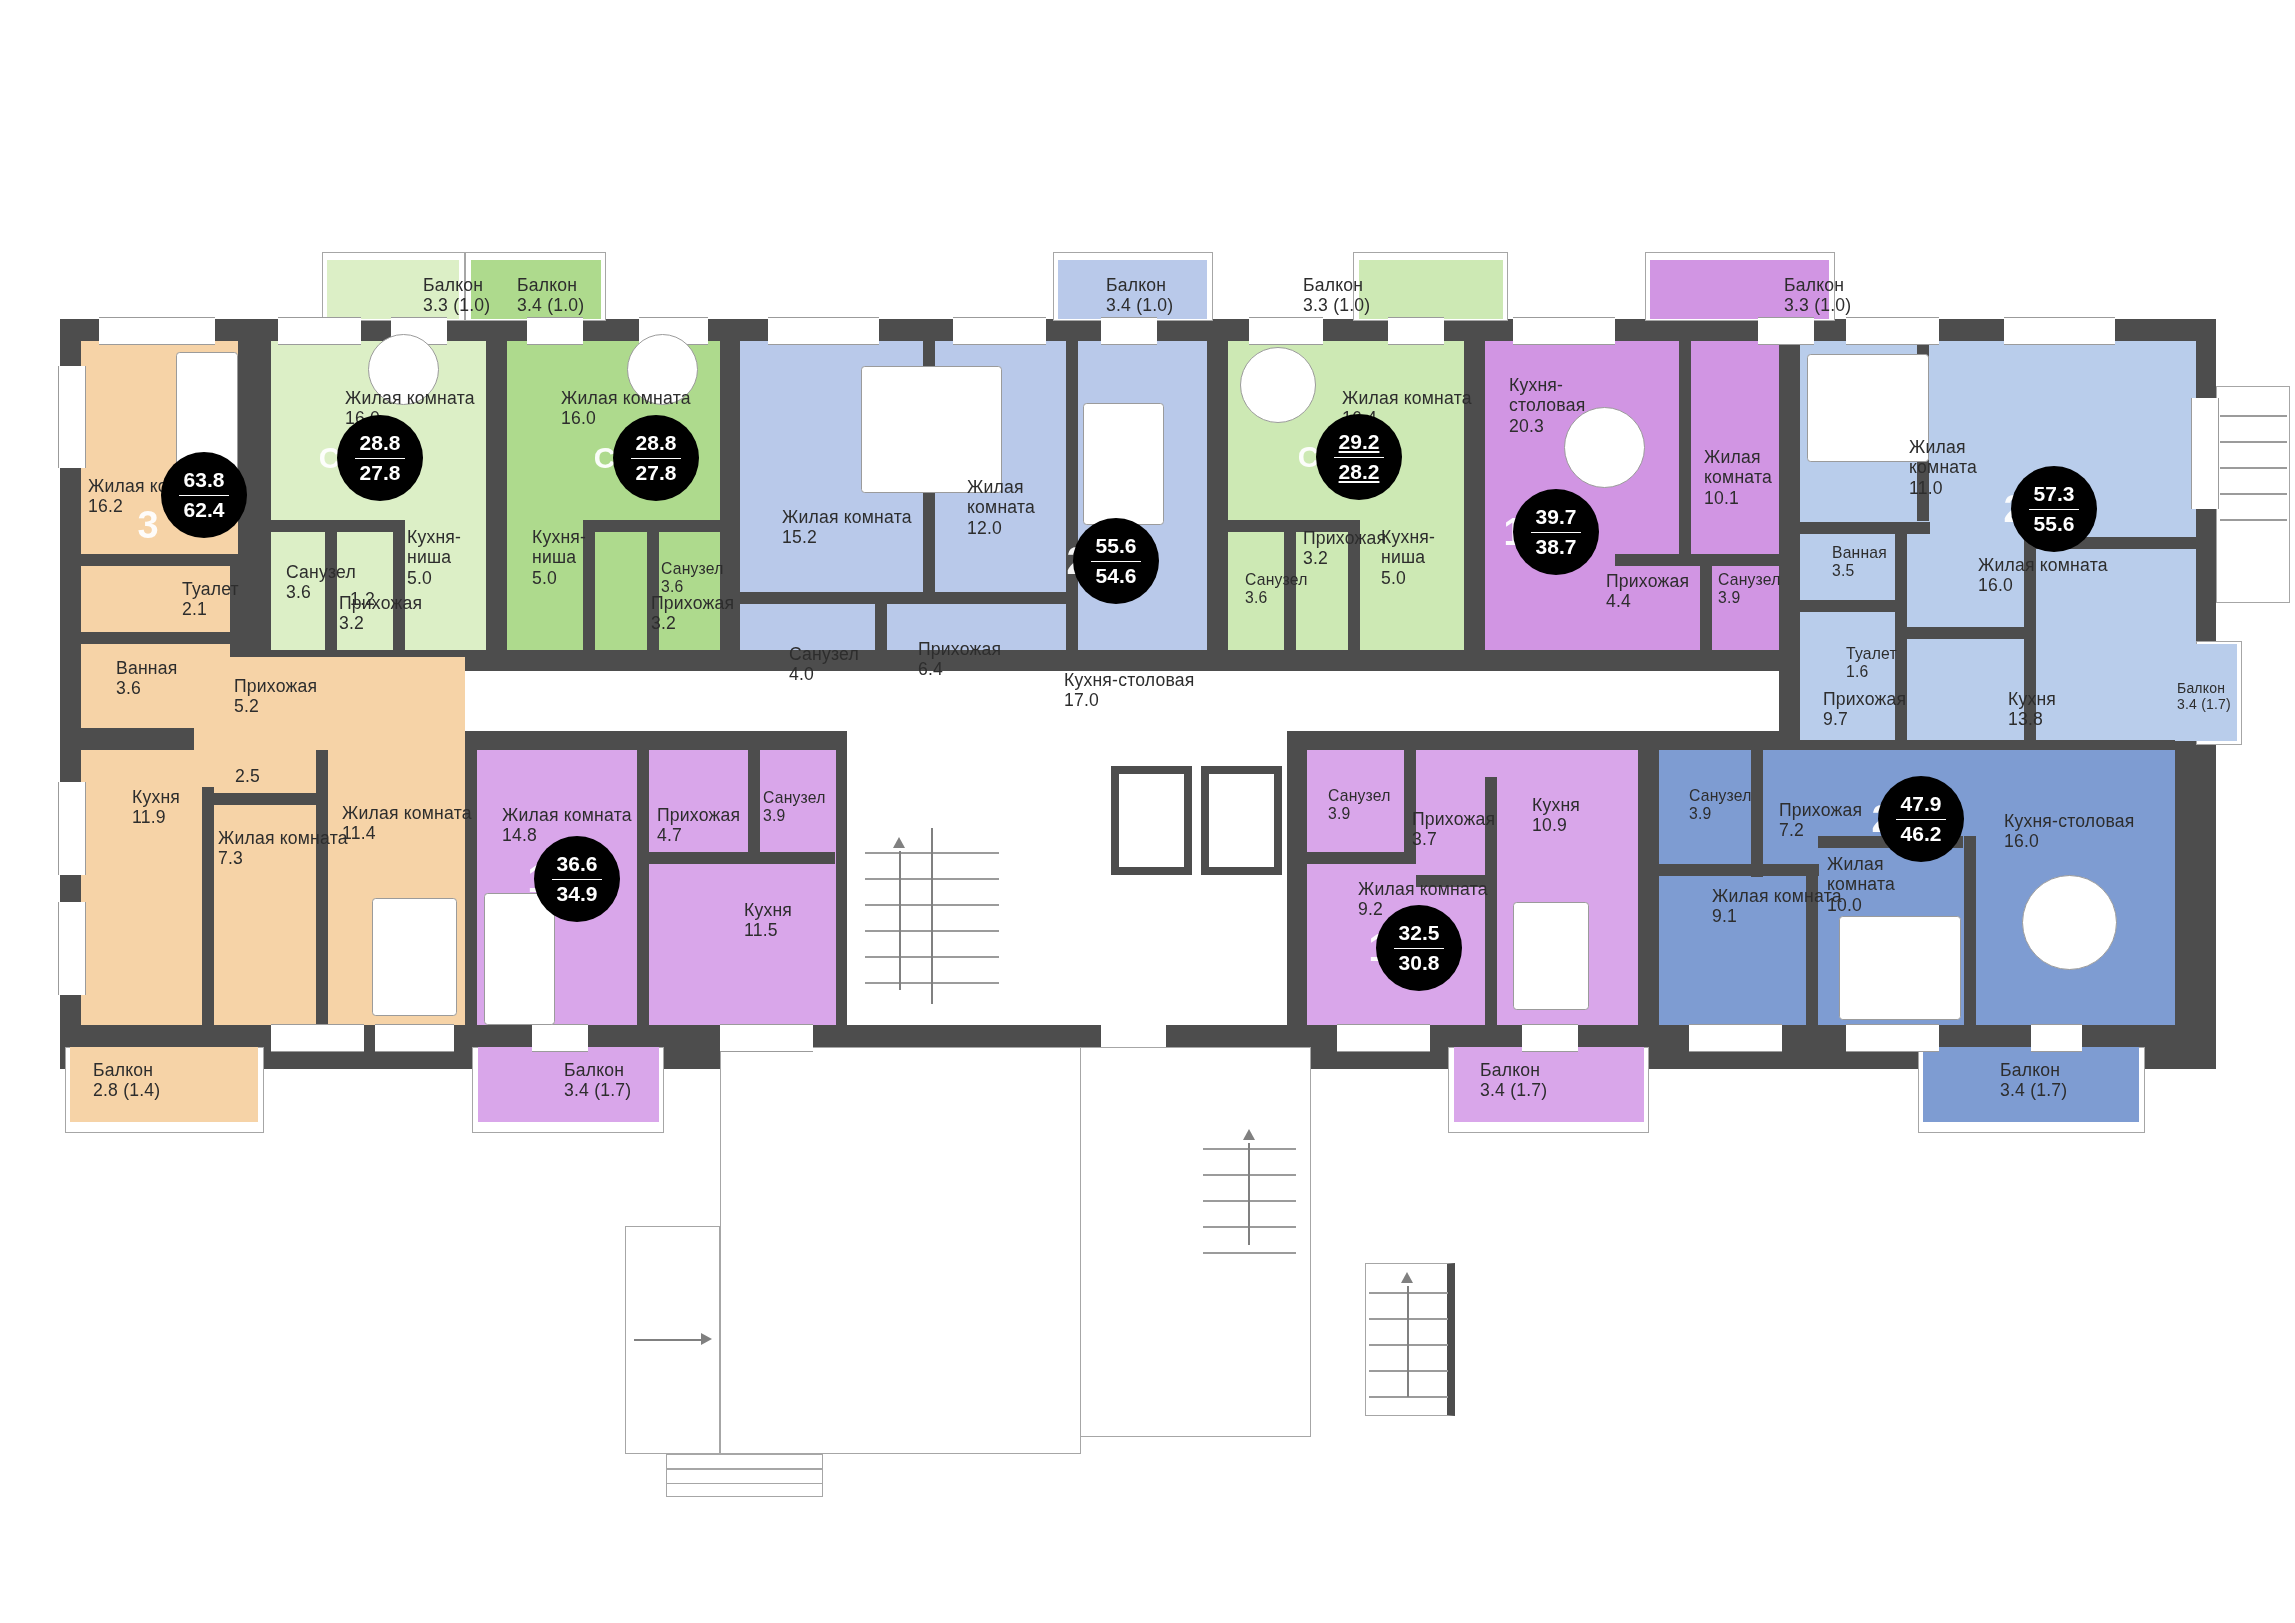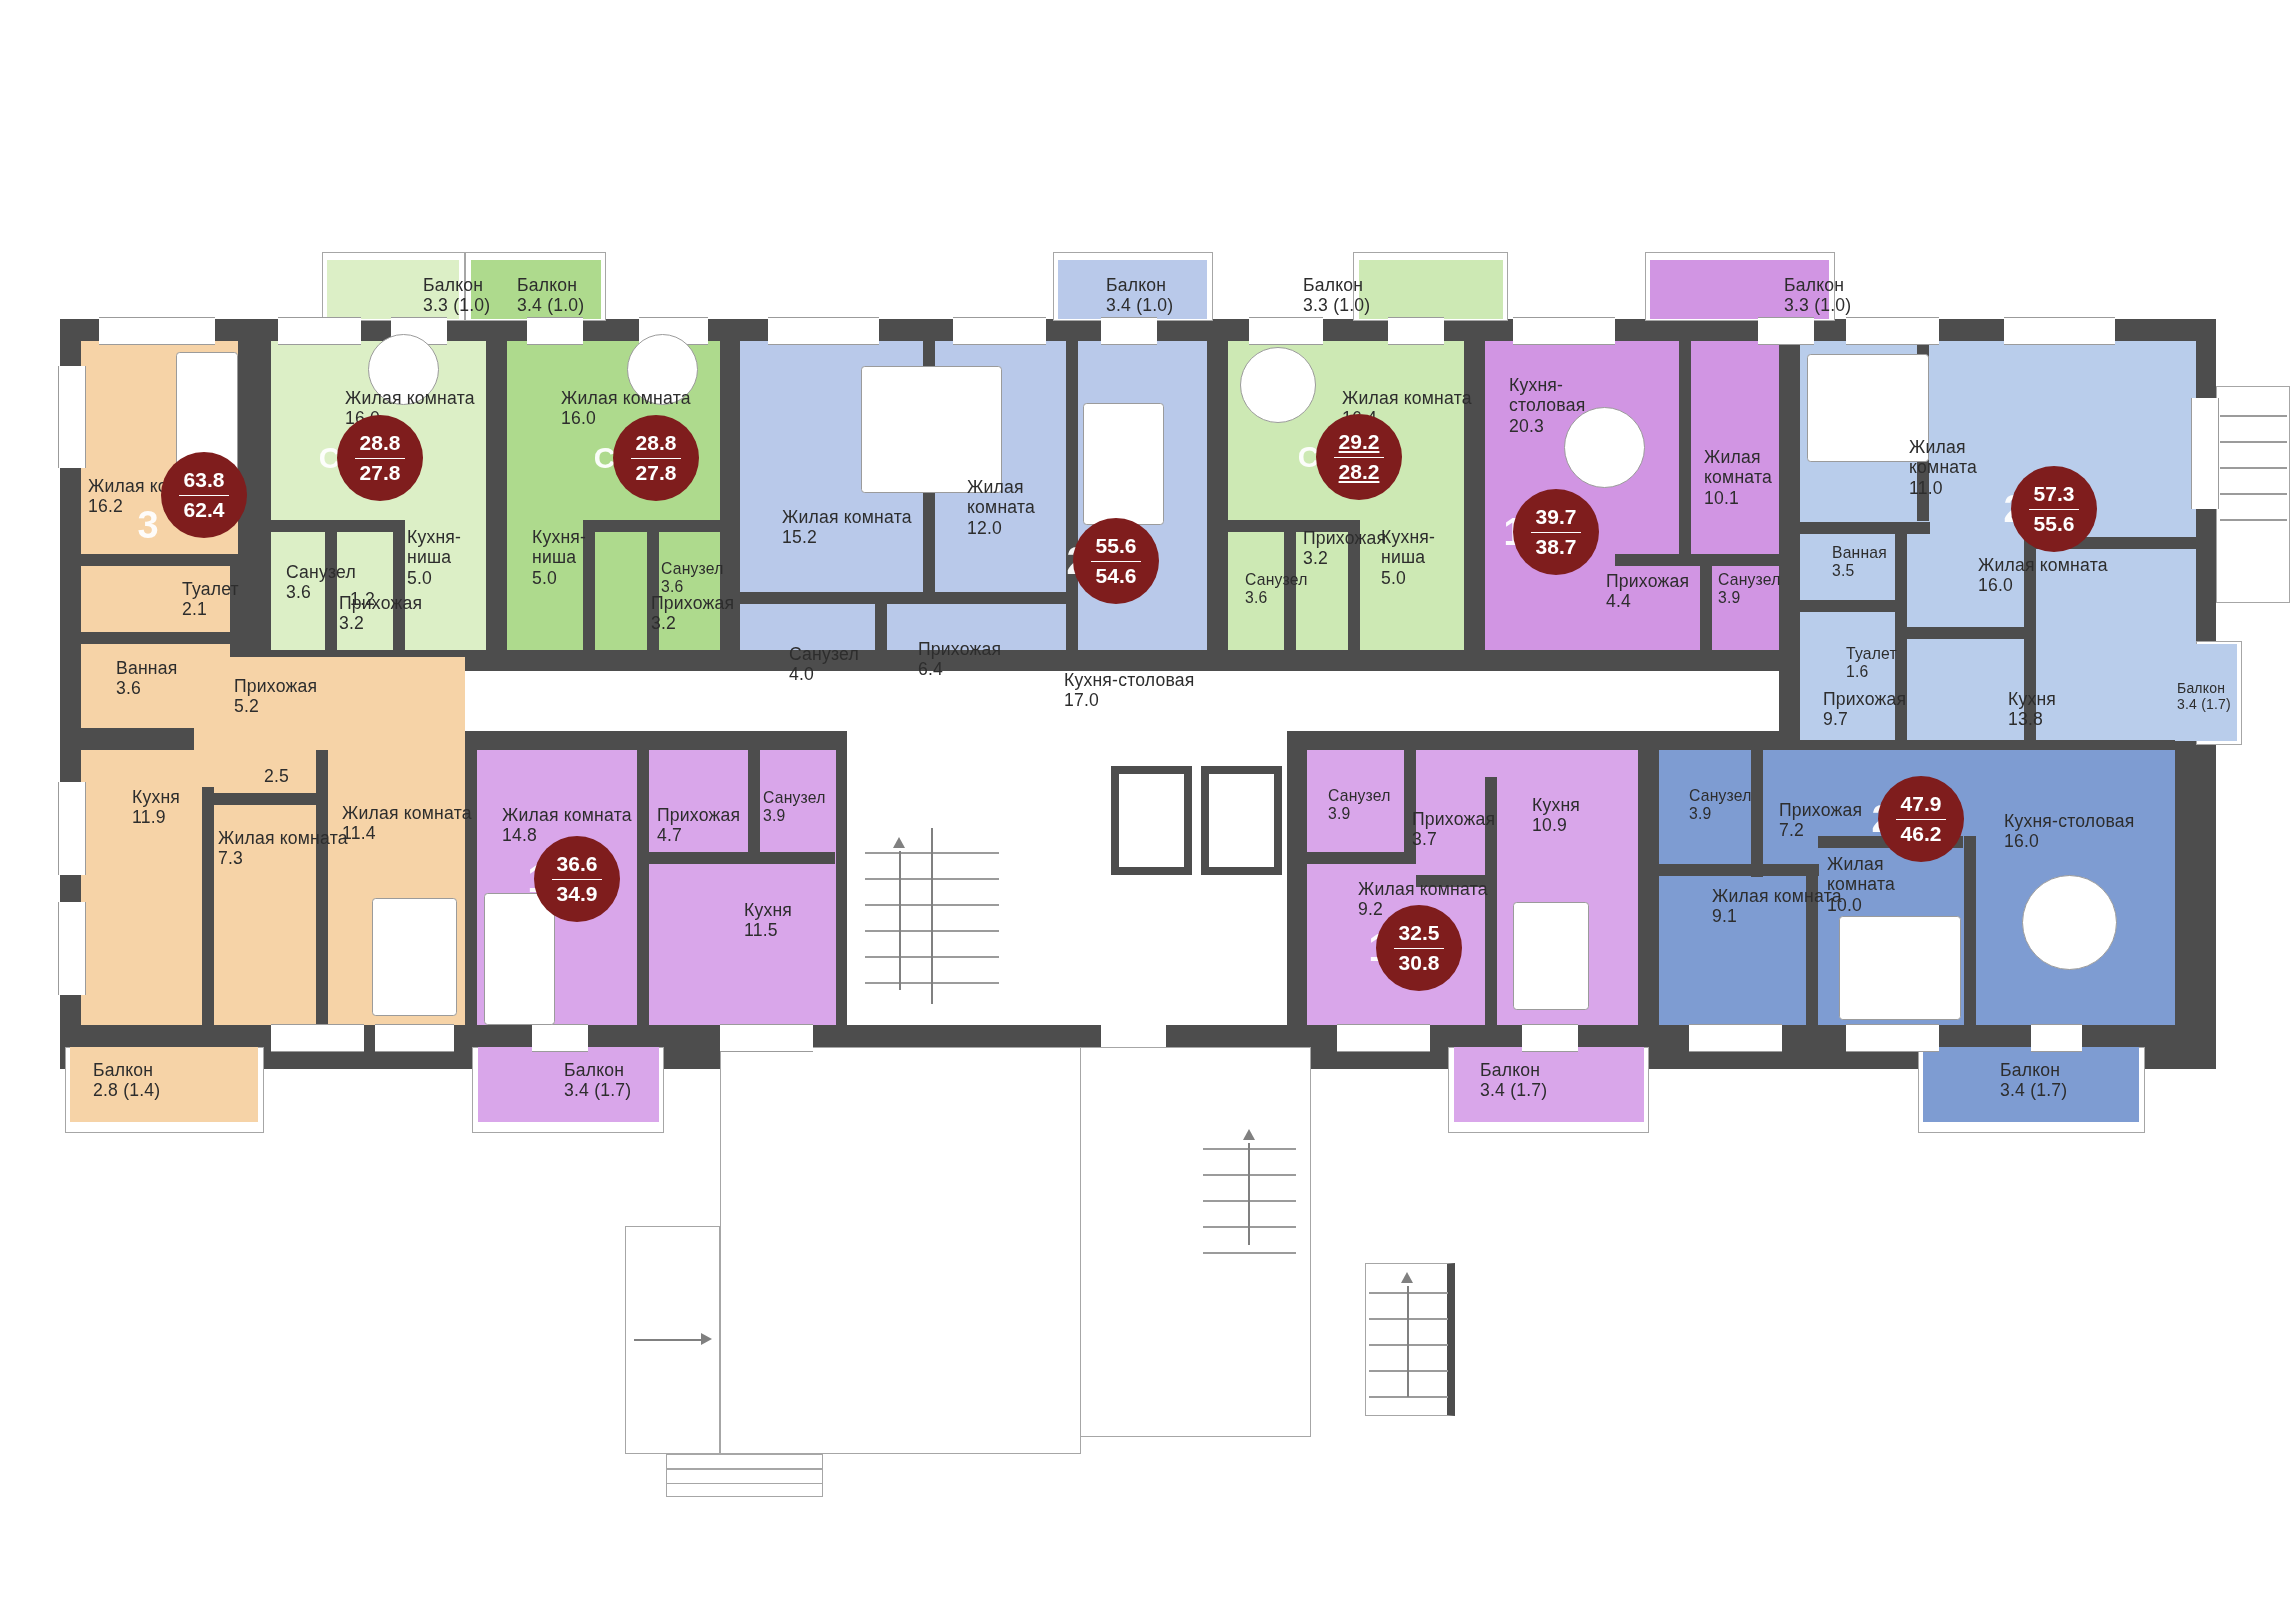--- a/index.html
+++ b/index.html
@@ -4,21 +4,21 @@
 <style>
   html,body{margin:0;padding:0;background:#ffffff;}
   #plan{position:relative;width:2295px;height:1623px;background:#ffffff;font-family:"Liberation Sans",sans-serif;overflow:hidden;}
   .band{position:absolute;background:#4d4d4d;}
   .wl{position:absolute;background:#4d4d4d;}
   .wh{position:absolute;background:#ffffff;}
   .rg{position:absolute;}
   .lb{position:absolute;color:#2d2d2d;font-size:17.6px;line-height:1.16;letter-spacing:0.2px;}
   .lb span{display:block;white-space:nowrap;}
   .lb.wrap .rn{white-space:normal;}
-  .bd{position:absolute;width:86px;height:86px;border-radius:50%;background:#7f1d1d;color:#ffffff;display:flex;flex-direction:column;align-items:center;justify-content:center;font-weight:bold;font-size:21px;transform:translate(-50%,-50%);z-index:30;}
+  .bd{position:absolute;width:86px;height:86px;border-radius:50%;background:#000000;color:#ffffff;display:flex;flex-direction:column;align-items:center;justify-content:center;font-weight:bold;font-size:21px;transform:translate(-50%,-50%);z-index:30;}
   .bd .bt{border-bottom:1.9px solid #ffffff;padding:0 4.6px 2.8px;}
   .bd .bl{padding-top:2.8px;}
   .tn{position:absolute;transform:translate(-50%,-50%);color:#ffffff;font-size:38px;font-weight:bold;opacity:.95;z-index:30;}
   .wnh{position:absolute;height:28px;background:#ffffff;border-top:1.9px solid #9b9b9b;border-bottom:1.9px solid #9b9b9b;box-sizing:border-box;z-index:12;}
   .wnv{position:absolute;width:28px;background:#ffffff;border-left:1.9px solid #9b9b9b;border-right:1.9px solid #9b9b9b;box-sizing:border-box;z-index:12;}
   .th{position:absolute;background:#ffffff;border:1.9px solid #a6a6a6;box-sizing:border-box;}
   .st{position:absolute;background-image:repeating-linear-gradient(to bottom,transparent 0 24px,#9b9b9b 24px 26px);}
   .ev{position:absolute;background:#ffffff;border:8.3px solid #4d4d4d;box-sizing:border-box;}
   .fn{position:absolute;background:#ffffff;border:1.4px solid #9b9b9b;border-radius:3.7px;z-index:20;}
   .fn.round{border-radius:50%;}
@@ -215,21 +215,21 @@
       <span class="ra">1.2</span>
     </div>
   <div class="lb" style="left:116px;top:658px;">
       <span class="rn">Ванная</span>
       <span class="ra">3.6</span>
     </div>
   <div class="lb" style="left:234px;top:676px;">
       <span class="rn">Прихожая</span>
       <span class="ra">5.2</span>
     </div>
-  <div class="lb" style="left:264px;top:766px;">
+  <div class="lb" style="left:235px;top:766px;">
       <span class="rn"></span>
       <span class="ra">2.5</span>
     </div>
   <div class="lb" style="left:132px;top:787px;">
       <span class="rn">Кухня</span>
       <span class="ra">11.9</span>
     </div>
   <div class="lb" style="left:218px;top:828px;">
       <span class="rn">Жилая комната</span>
       <span class="ra">7.3</span>

